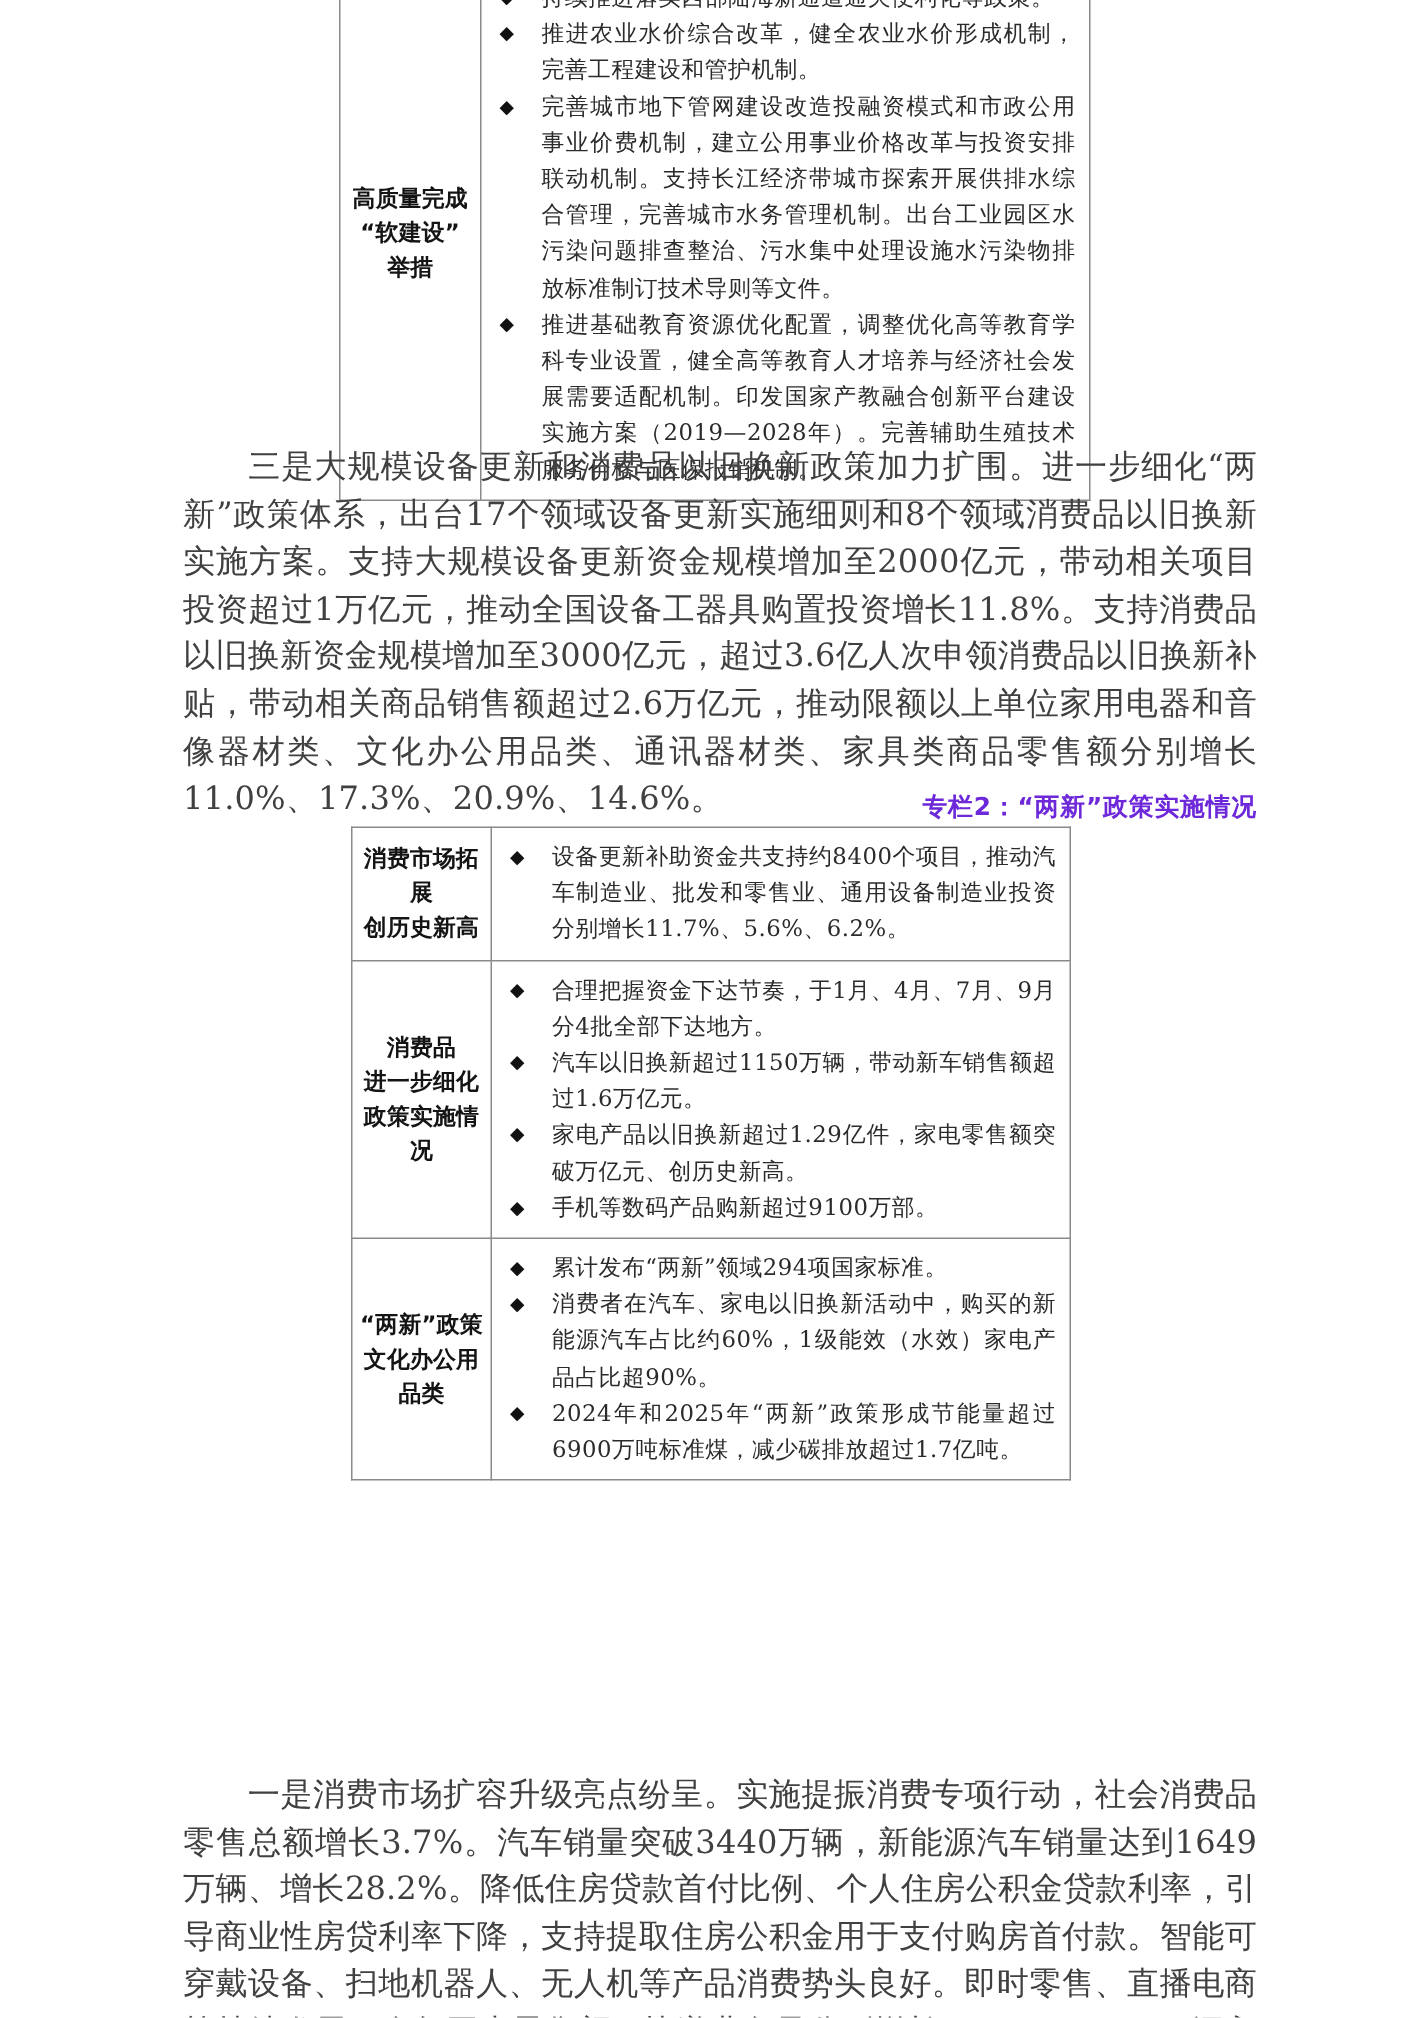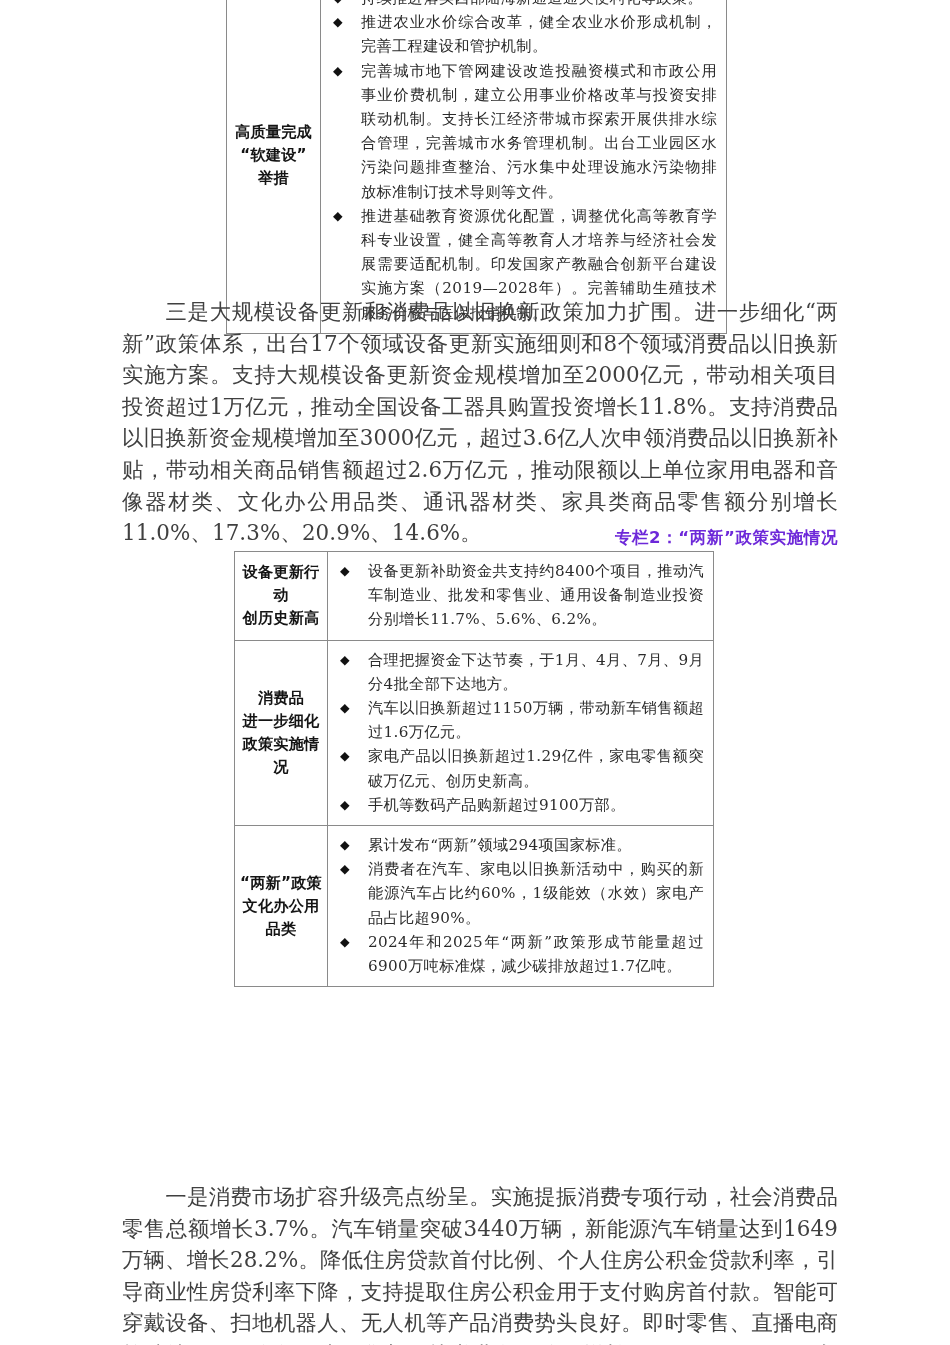--- a/index.html
+++ b/index.html
@@ -150,21 +150,21 @@
   <div class="box-title" id="box-two-title" style="top:527px;">专栏2：“两新”政策实施情况</div>
 
   <table class="tbl" id="table-two-new">
     <colgroup>
         <col class="c1">
         <col class="c2">
       </colgroup>
     <tbody>
       <tr>
         <td class="lbl">
-          <div>设备更新行动</div>
+          <div>消费市场拓展</div>
           <div>创历史新高</div>
         </td>
         <td class="cnt">
           <ul class="blist">
             <li><span class="bullet">◆</span><span>设备更新补助资金共支持约8400个项目，推动汽车制造业、批发和零售业、通用设备制造业投资分别增长11.7%、5.6%、6.2%。</span></li>
           </ul>
         </td>
       </tr>
       <tr>
         <td class="lbl">

